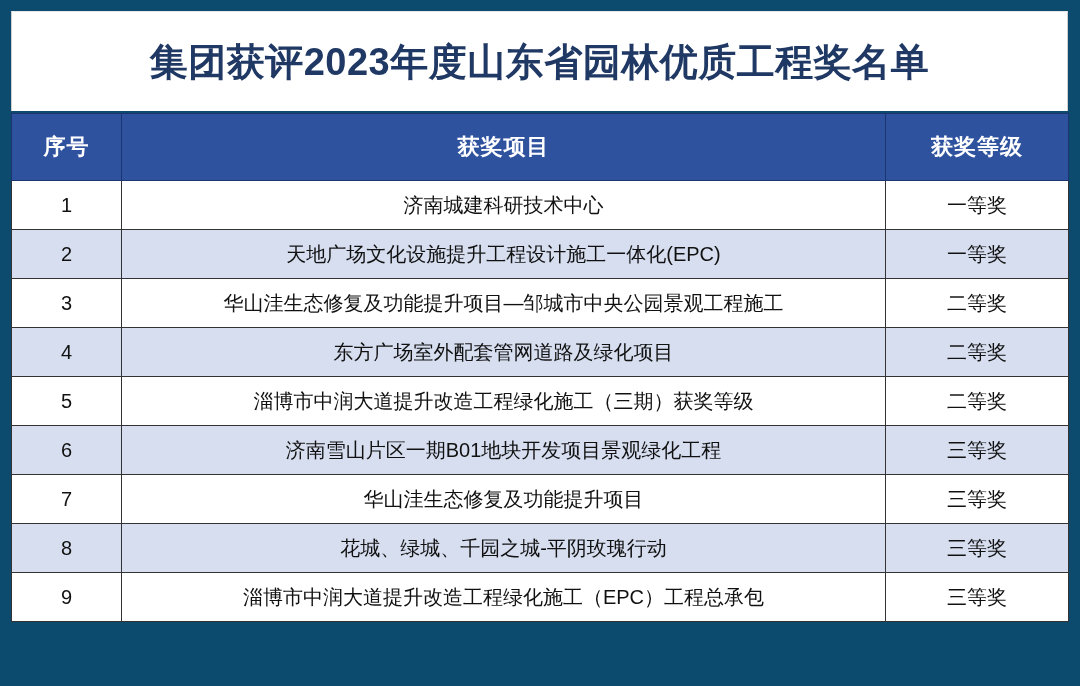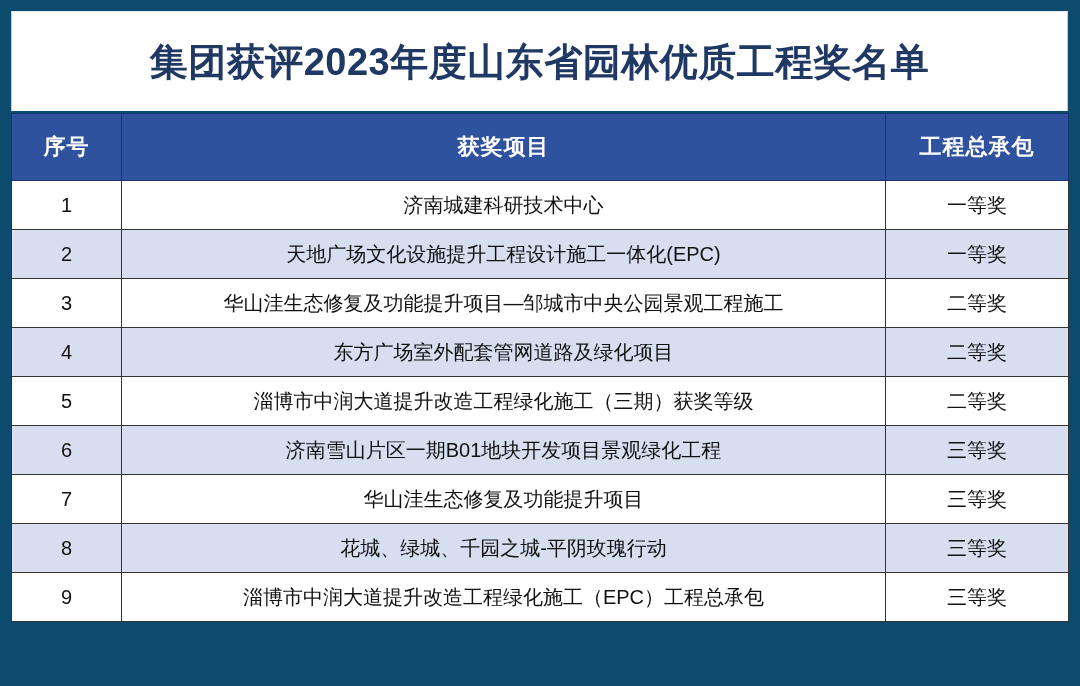--- a/index.html
+++ b/index.html
@@ -101,21 +101,21 @@
   <table class="tbl">
     <colgroup>
       <col class="c-no">
       <col class="c-proj">
       <col class="c-award">
     </colgroup>
     <thead>
       <tr>
         <th>序号</th>
         <th>获奖项目</th>
-        <th>工程总承包</th>
+        <th>获奖等级</th>
       </tr>
     </thead>
     <tbody id="tbody">
         <tr class="odd">
           <td class="cell-no">1</td>
           <td class="cell-proj">济南城建科研技术中心</td>
           <td class="cell-award">一等奖</td>
         </tr>
         <tr class="even">
           <td class="cell-no">2</td>

